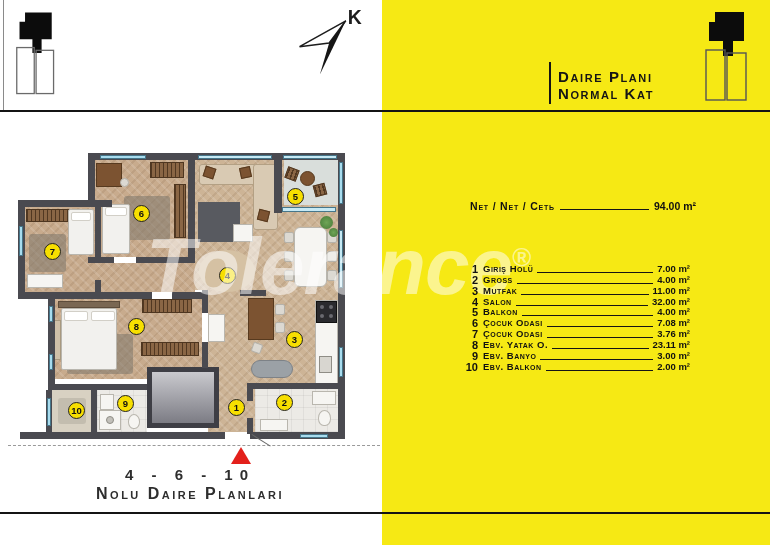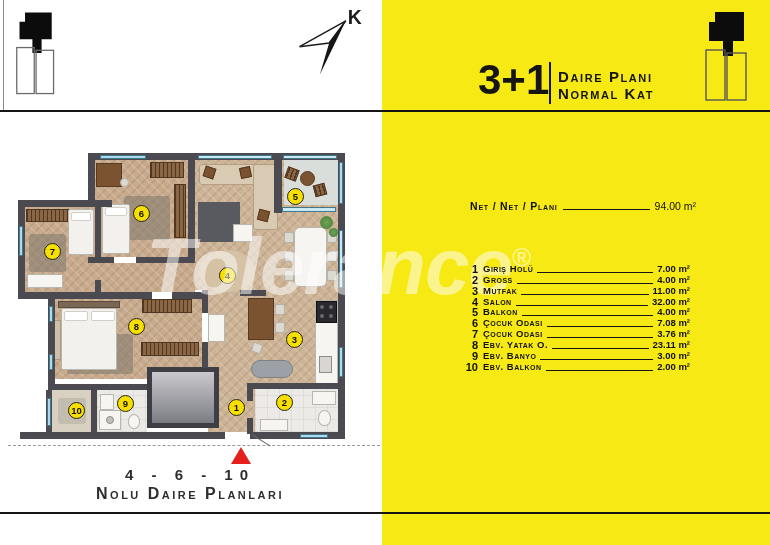--- a/index.html
+++ b/index.html
@@ -32,21 +32,21 @@
   .unit-type{position:absolute;left:96px;top:56px;font-size:42px;font-weight:600;letter-spacing:0px;color:#151515;}
   .hdr-divider{position:absolute;left:167px;top:62px;width:2px;height:42px;background:#151515;}
   .hdr-line{position:absolute;left:176px;font-variant:small-caps;font-size:15px;font-weight:700;
             letter-spacing:1.6px;color:#151515;white-space:nowrap;}
   .hdr-line.l1{top:68px;} .hdr-line.l2{top:85px;}
 
   .area-row{position:absolute;left:88px;width:226px;display:flex;align-items:flex-end;}
   .area-row.r1{top:200px;} .area-row.r2{top:218px;}
   .area-label{font-variant:small-caps;font-size:10.5px;font-weight:700;letter-spacing:0.8px;white-space:nowrap;}
   .leader{flex:1;border-bottom:1.4px solid #151515;margin:0 5px 2px 5px;}
-  .area-val{font-size:10.5px;font-weight:400;white-space:nowrap;}
+  .area-val{font-size:10.5px;font-weight:700;white-space:nowrap;}
 
   .room-list{position:absolute;left:74px;top:263px;width:234px;}
   .room-row{display:flex;align-items:flex-end;height:10.9px;}
   .room-no{width:22px;text-align:right;font-size:11px;font-weight:700;margin-right:5px;line-height:10px;}
   .room-name{font-variant:small-caps;font-size:9.5px;font-weight:700;letter-spacing:0.5px;
              line-height:10px;white-space:nowrap;}
   .room-row .leader{border-bottom:1.2px solid #151515;margin:0 4px 1px 4px;}
   .room-area{font-size:9.5px;font-weight:700;line-height:10px;white-space:nowrap;}
 
   
@@ -258,27 +258,26 @@
 
 <div class="dashline"></div>
 <div class="doorleaf"></div>
 <div class="arrow-entry"></div>
 
 <div class="watermark">
   <span>Tolerance</span><sup>®</sup>
 </div>
 
 <div class="panel-content">
-  <div class="unit-type">3+1</div>
   <div class="hdr-divider"></div>
   <div class="hdr-line l1">Daire Planı</div>
   <div class="hdr-line l2">Normal Kat</div>
 
   <div class="area-row r1">
-    <span class="area-label">Net / Net / Planı</span>
+    <span class="area-label">Net / Net / Сеть</span>
     <span class="leader"></span>
     <span class="area-val">94.00 m²</span>
   </div>
 
   <div class="room-list">
     <div class="room-row">
         <span class="room-no">1</span>
         <span class="room-name">Giriş Holü</span>
         <span class="leader"></span>
         <span class="room-area">7.00 m²</span>

